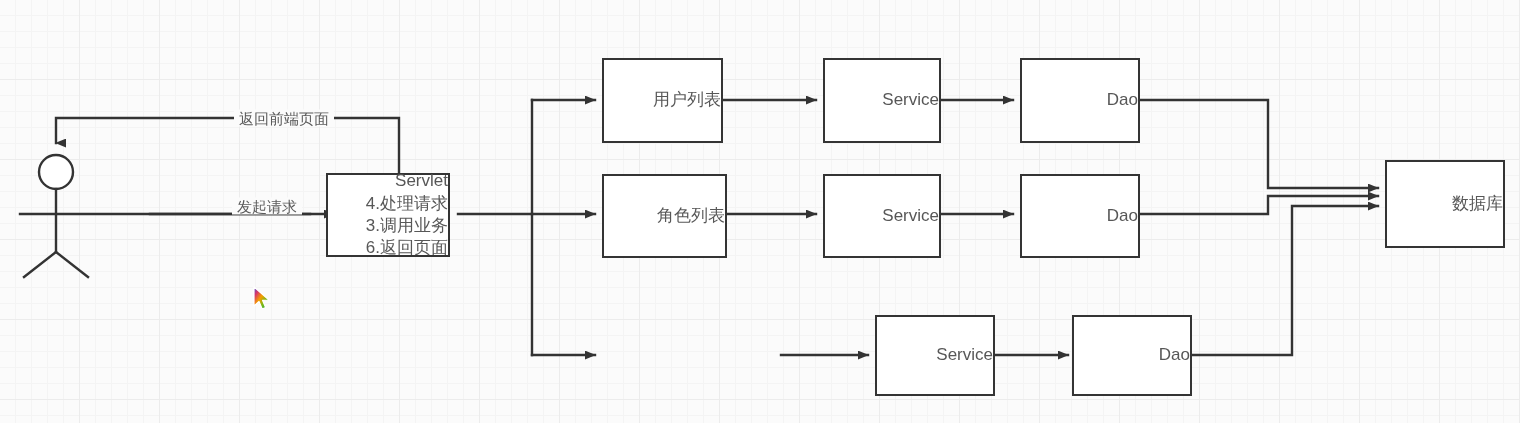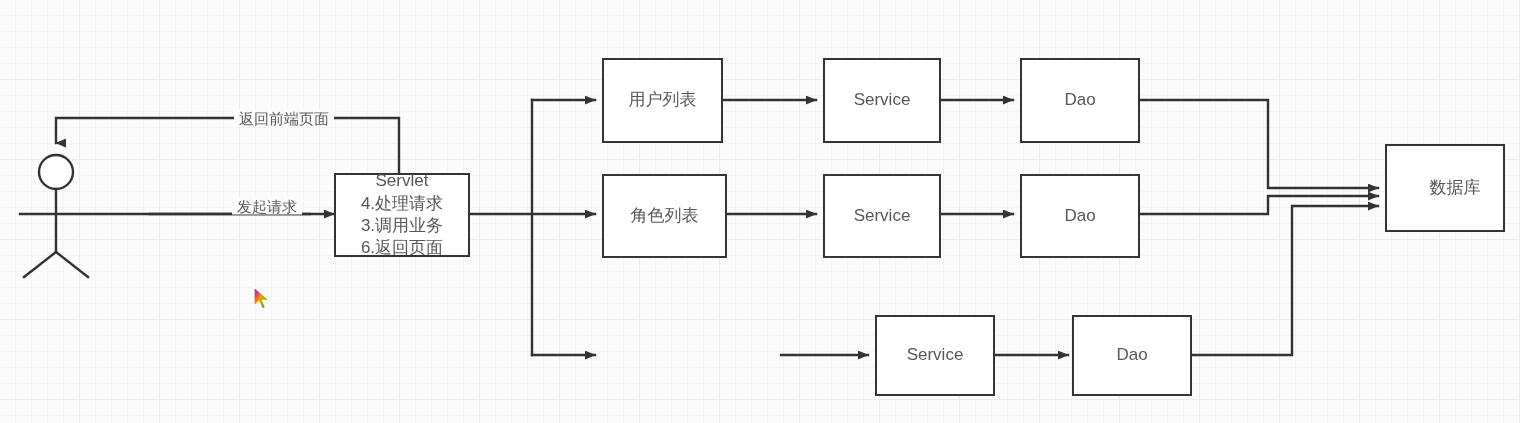--- a/index.html
+++ b/index.html
@@ -30,21 +30,21 @@
     height: 423px;
     pointer-events: none;
   }
   .node {
     position: absolute;
     box-sizing: border-box;
     background: #ffffff;
     border: 2px solid #343434;
     display: flex;
     flex-direction: column;
-    align-items: center;
+    align-items: flex-end;
     justify-content: center;
     color: #575757;
     font-size: 17px;
     line-height: 1.32;
     text-align: center;
     white-space: nowrap;
   }
   .node .ln { display: block; }
   .edge-label {
     position: absolute;
@@ -112,21 +112,21 @@
       <path d="M 996,355 L 1068,355" marker-end="url(#ah)"></path>
 
       <path d="M 1140,100 L 1268,100 L 1268,188 L 1378,188" marker-end="url(#ah)"></path>
 
       <path d="M 1140,214 L 1268,214 L 1268,196 L 1378,196" marker-end="url(#ah)"></path>
 
       <path d="M 1192,355 L 1292,355 L 1292,206 L 1378,206" marker-end="url(#ah)"></path>
     </g>
   </svg>
 
-  <div class="node" style="left:334px; top:173px; width:136px; height:84px;">
+  <div class="node" style="left:326px; top:173px; width:124px; height:84px;">
     <span class="ln">Servlet</span>
     <span class="ln">4.处理请求</span>
     <span class="ln">3.调用业务</span>
     <span class="ln">6.返回页面</span>
   </div>
 
   <div class="node" style="left:602px; top:58px; width:121px; height:85px;">
     <span class="ln">用户列表</span>
   </div>
   <div class="node" style="left:823px; top:58px; width:118px; height:85px;">
@@ -146,21 +146,21 @@
     <span class="ln">Dao</span>
   </div>
 
   <div class="node" style="left:875px; top:315px; width:120px; height:81px;">
     <span class="ln">Service</span>
   </div>
   <div class="node" style="left:1072px; top:315px; width:120px; height:81px;">
     <span class="ln">Dao</span>
   </div>
 
-  <div class="node" style="left:1385px; top:144px; width:120px; height:88px;padding-left:20px;">
+  <div class="node" style="left:1385px; top:160px; width:120px; height:88px;padding-left:20px;">
     <span class="ln">数据库</span>
   </div>
 
   <div class="edge-label" style="left:219px; top:206px;">发起请求</div>
   <div class="edge-label" style="left:236px; top:118px;">返回前端页面</div>
 
   <svg id="cursor" viewBox="0 0 22 26" xmlns="http://www.w3.org/2000/svg" style="left:252px; top:286px;">
     <defs>
       <linearGradient id="rb" x1="0" y1="0" x2="1" y2="1">
         <stop offset="0%" stop-color="#3b5bdb"></stop>

